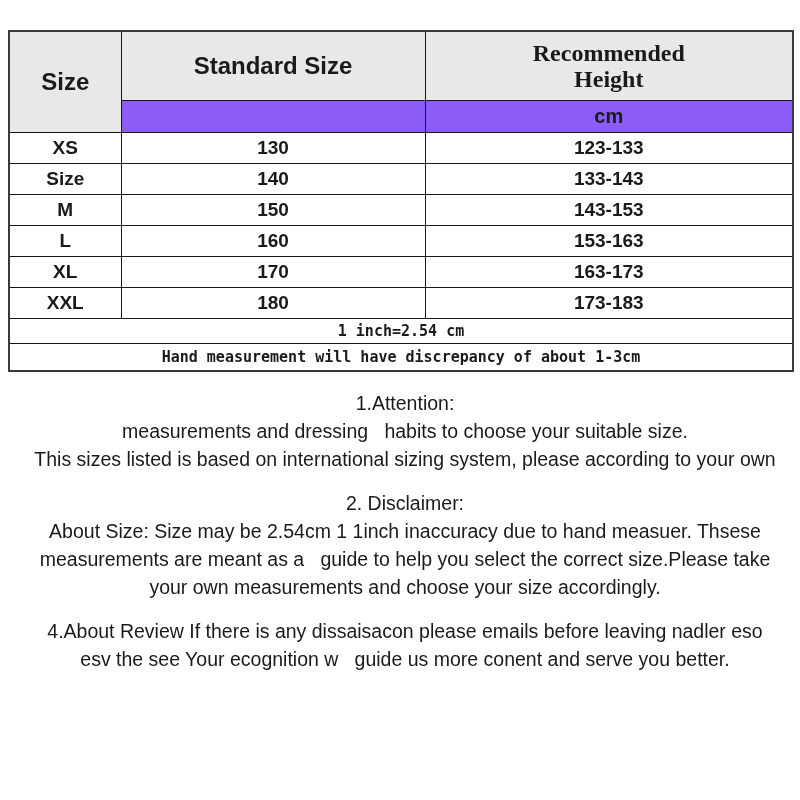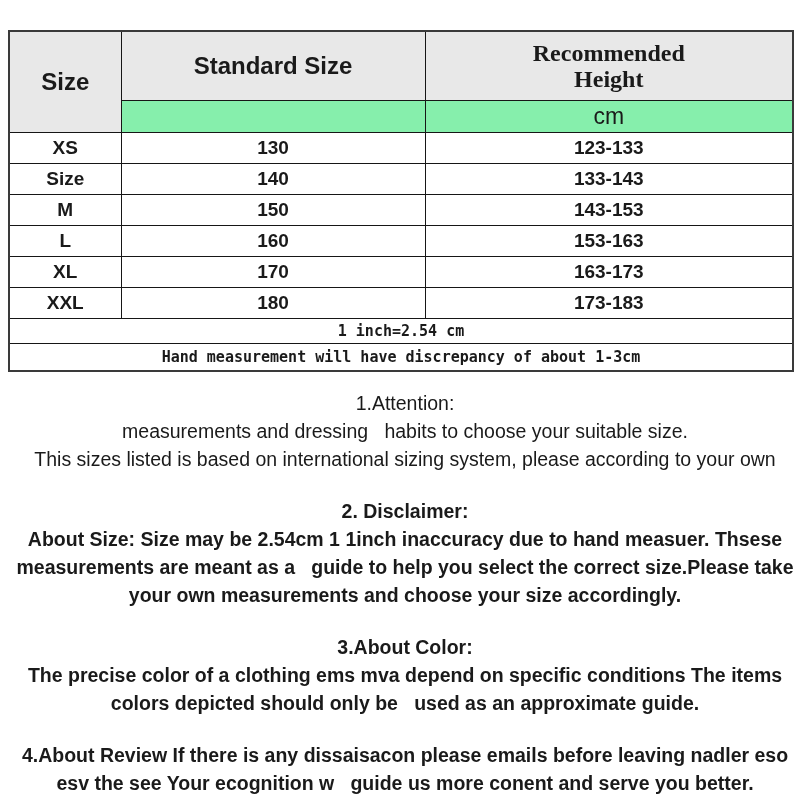--- a/index.html
+++ b/index.html
@@ -27,23 +27,23 @@
     overflow: hidden;
   }
   td.hcell {
     background: #e8e8e8;
     font-weight: bold;
     font-size: 24px;
   }
   tr.hrow1 td { height: 56px; }
   tr.hrow2 td { height: 31px; }
   td.subcell {
-    background: #86efac;
-    font-weight: normal;
-    font-size: 23px;
+    background: #8b5cf6;
+    font-weight: bold;
+    font-size: 20px;
   }
   .wrapnarrow {
     max-width: 210px;
     margin: 8px auto;
     line-height: 26px;
     font-family: Liberation Serif, serif;
   }
   tr.drow td {
     height: 30px;
     font-size: 19px;
@@ -53,21 +53,21 @@
     font-family: "DejaVu Sans Mono", "Liberation Mono", monospace;
     font-weight: bold;
   }
   td.note1 { height: 24px; font-size: 15px; }
   td.note2 { height: 26px; font-size: 15px; }
   .sections {
     margin: 17px 0 0 10px;
     text-align: center;
   }
   .section { margin-top: 0; }
-  .section + .section { margin-top: 24px; font-weight: bold; }
+  .section + .section { margin-top: 16px; }
   .tline {
     font-size: 19.5px;
     line-height: 28px;
     white-space: pre;
   }
 </style>
 </head>
 <body>
 
 <table class="size-chart">
@@ -135,21 +135,16 @@
     <div class="tline">measurements and dressing   habits to choose your suitable size.</div>
     <div class="tline">This sizes listed is based on international sizing system, please according to your own</div>
   </div>
   <div class="section">
     <div class="tline">2. Disclaimer:</div>
     <div class="tline">About Size: Size may be 2.54cm 1 1inch inaccuracy due to hand measuer. Thsese</div>
     <div class="tline">measurements are meant as a   guide to help you select the correct size.Please take</div>
     <div class="tline">your own measurements and choose your size accordingly.</div>
   </div>
   <div class="section">
-    <div class="tline">3.About Color:</div>
-    <div class="tline">The precise color of a clothing ems mva depend on specific conditions The items</div>
-    <div class="tline">colors depicted should only be   used as an approximate guide.</div>
-  </div>
-  <div class="section">
     <div class="tline">4.About Review If there is any dissaisacon please emails before leaving nadler eso</div>
     <div class="tline">esv the see Your ecognition w   guide us more conent and serve you better.</div>
   </div>
 </div>
 
 </body></html>

